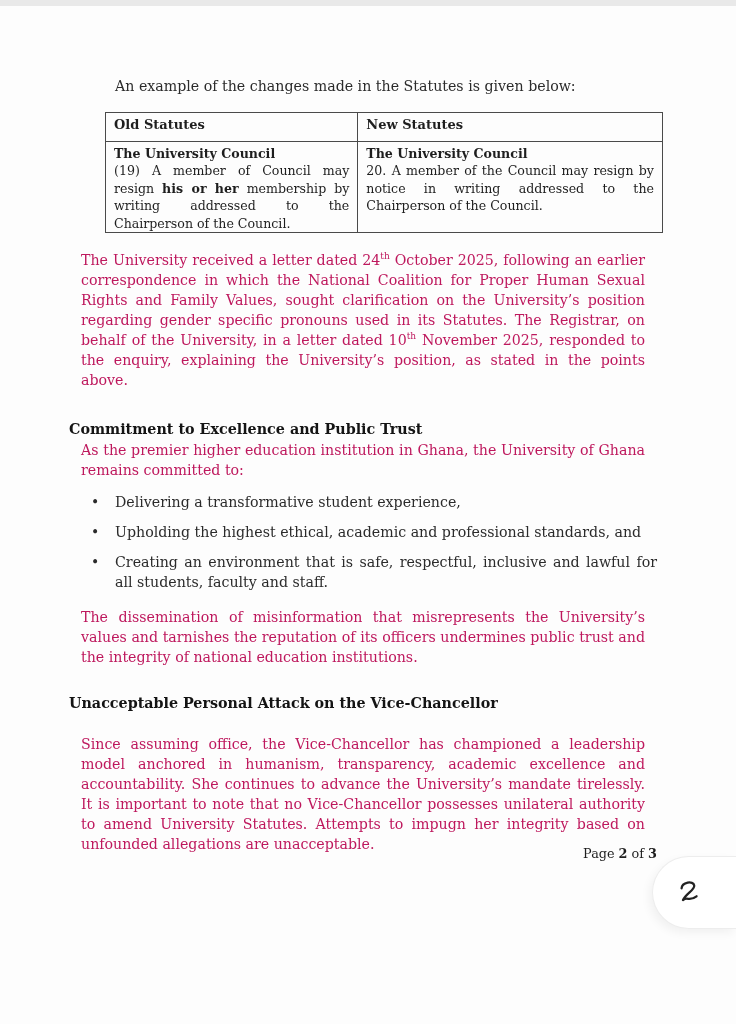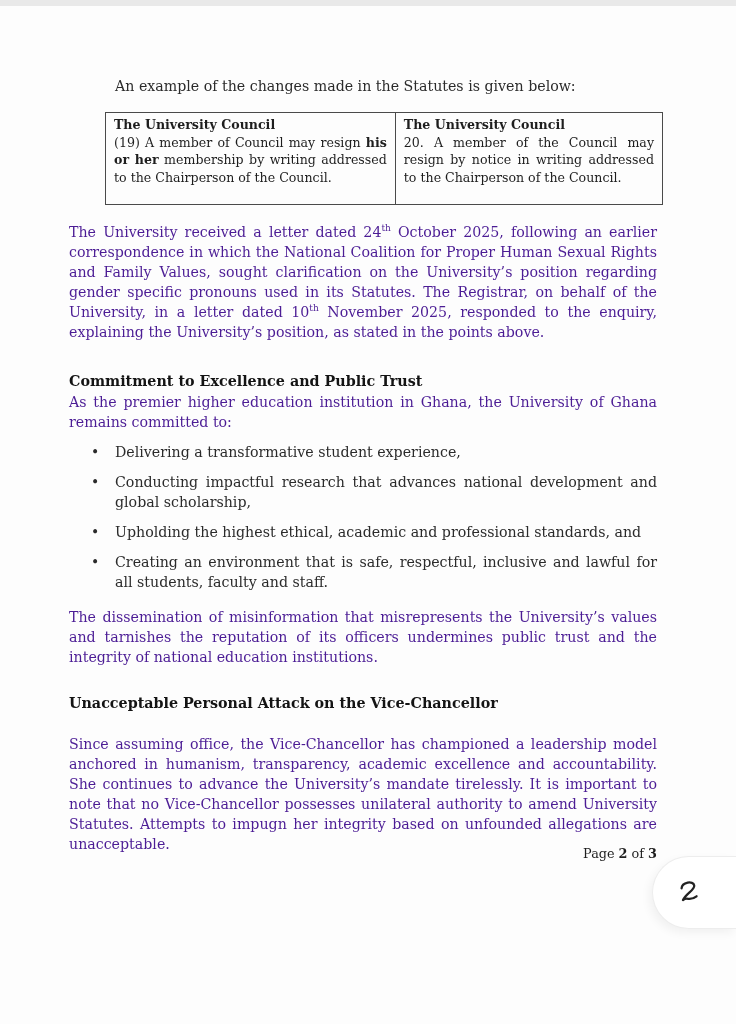--- a/index.html
+++ b/index.html
@@ -37,30 +37,30 @@
     line-height: 17.5px;
     color: #1e1e1e;
   }
   table.compare th, table.compare td {
     border: 1.2px solid #4a4a4a;
     text-align: left;
     vertical-align: top;
     padding: 3px 8px 5px 8px;
   }
   table.compare th { font-size: 13px; padding-bottom: 7px; }
-  table.compare td { padding-bottom: 18px; text-align: justify; }
+  table.compare td { padding-bottom: 0; text-align: justify; }
   table.compare .col-old { width: 45.3%; }
   table.compare .col-new { width: 54.7%; }
   .cell-title { font-weight: bold; display: block; }
   .para {
     font-size: 14.2px;
     line-height: 20px;
     text-align: justify;
-    margin: 0;
-    color: #4c1d95;
+    margin: 12px;
+    color: #be185d;
   }
   .p-letter { margin-top: 17px; }
   sup { font-size: 9px; line-height: 0; vertical-align: super; }
   .section-heading {
     font-size: 14.3px;
     font-weight: bold;
     color: #141414;
     margin: 0;
     line-height: 20px;
   }
@@ -121,20 +121,24 @@
 <body>
 
 <div class="top-strip"></div>
 
 <div class="page">
 
   <p class="intro-line">An example of the changes made in the Statutes is given below:</p>
 
   <table class="compare">
     <tbody>
+        <tr>
+      <th class="col-old">Old Statutes</th>
+      <th class="col-new">New Statutes</th>
+    </tr>
     <tr>
       <td>
         <span class="cell-title">The University Council</span>
         <span>(19) A member of Council may resign </span><b>his or her</b><span> membership by writing addressed to the Chairperson of the Council.</span>
       </td>
       <td>
         <span class="cell-title">The University Council</span>
         <span>20. A member of the Council may resign by notice in writing addressed to the Chairperson of the Council.</span>
       </td>
     </tr>
@@ -142,21 +146,20 @@
     </table>
 
   <p class="para p-letter"><span>The University received a letter dated 24</span><sup>th</sup><span> October 2025, following an earlier correspondence in which the National Coalition for Proper Human Sexual Rights and Family Values, sought clarification on the University’s position regarding gender specific pronouns used in its Statutes. The Registrar, on behalf of the University, in a letter dated 10</span><sup>th</sup><span> November 2025, responded to the enquiry, explaining the University’s position, as stated in the points above.</span></p>
 
   <h3 class="section-heading h-commitment">Commitment to Excellence and Public Trust</h3>
 
   <p class="para lead">As the premier higher education institution in Ghana, the University of Ghana remains committed to:</p>
 
   <ul class="bullets">
     <li>Delivering a transformative student experience,</li>
-    <li>Conducting impactful research that advances national development and global scholarship,</li>
     <li>Upholding the highest ethical, academic and professional standards, and</li>
     <li>Creating an environment that is safe, respectful, inclusive and lawful for all students, faculty and staff.</li>
   </ul>
 
   <p class="para p-dissemination">The dissemination of misinformation that misrepresents the University’s values and tarnishes the reputation of its officers undermines public trust and the integrity of national education institutions.</p>
 
   <h3 class="section-heading h-attack">Unacceptable Personal Attack on the Vice-Chancellor</h3>
 
 
   <p class="para p-since">Since assuming office, the Vice-Chancellor has championed a leadership model anchored in humanism, transparency, academic excellence and accountability. She continues to advance the University’s mandate tirelessly. It is important to note that no Vice-Chancellor possesses unilateral authority to amend University Statutes. Attempts to impugn her integrity based on unfounded allegations are unacceptable.</p>

